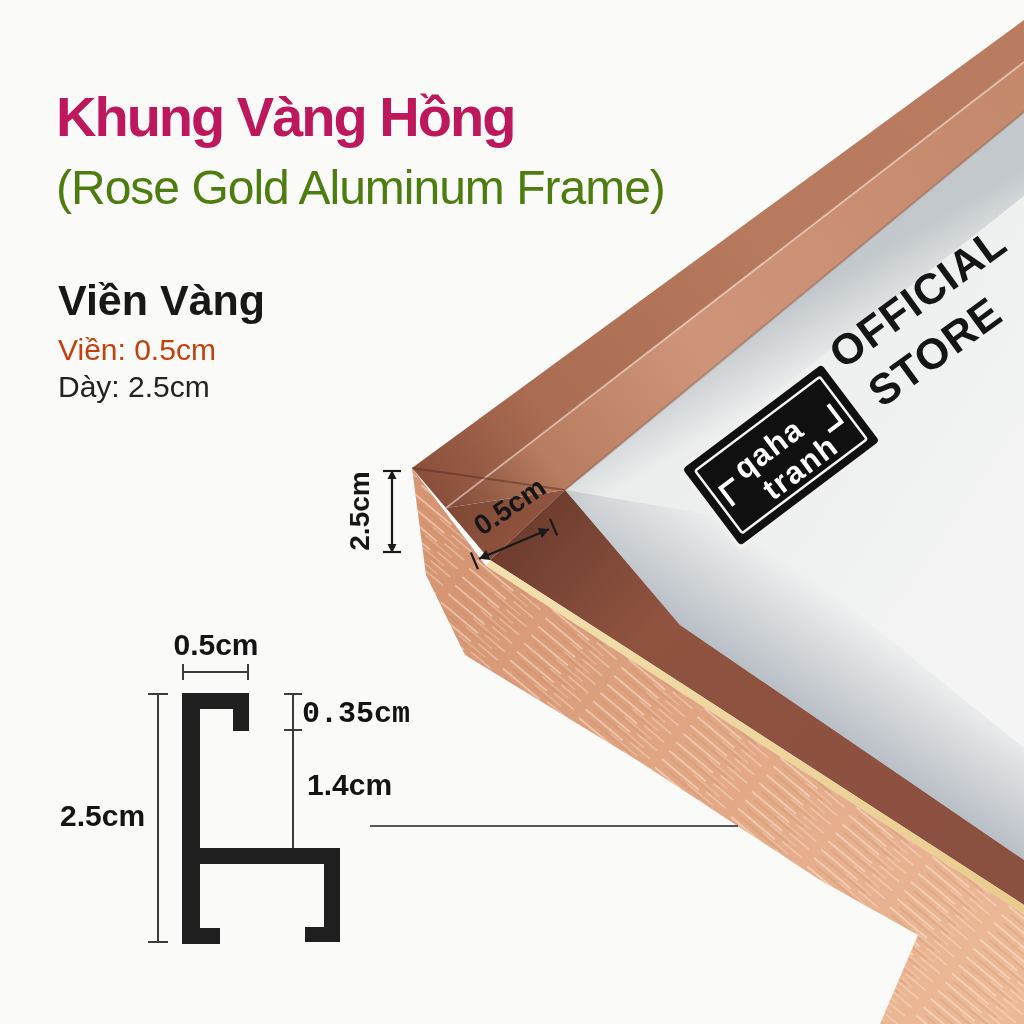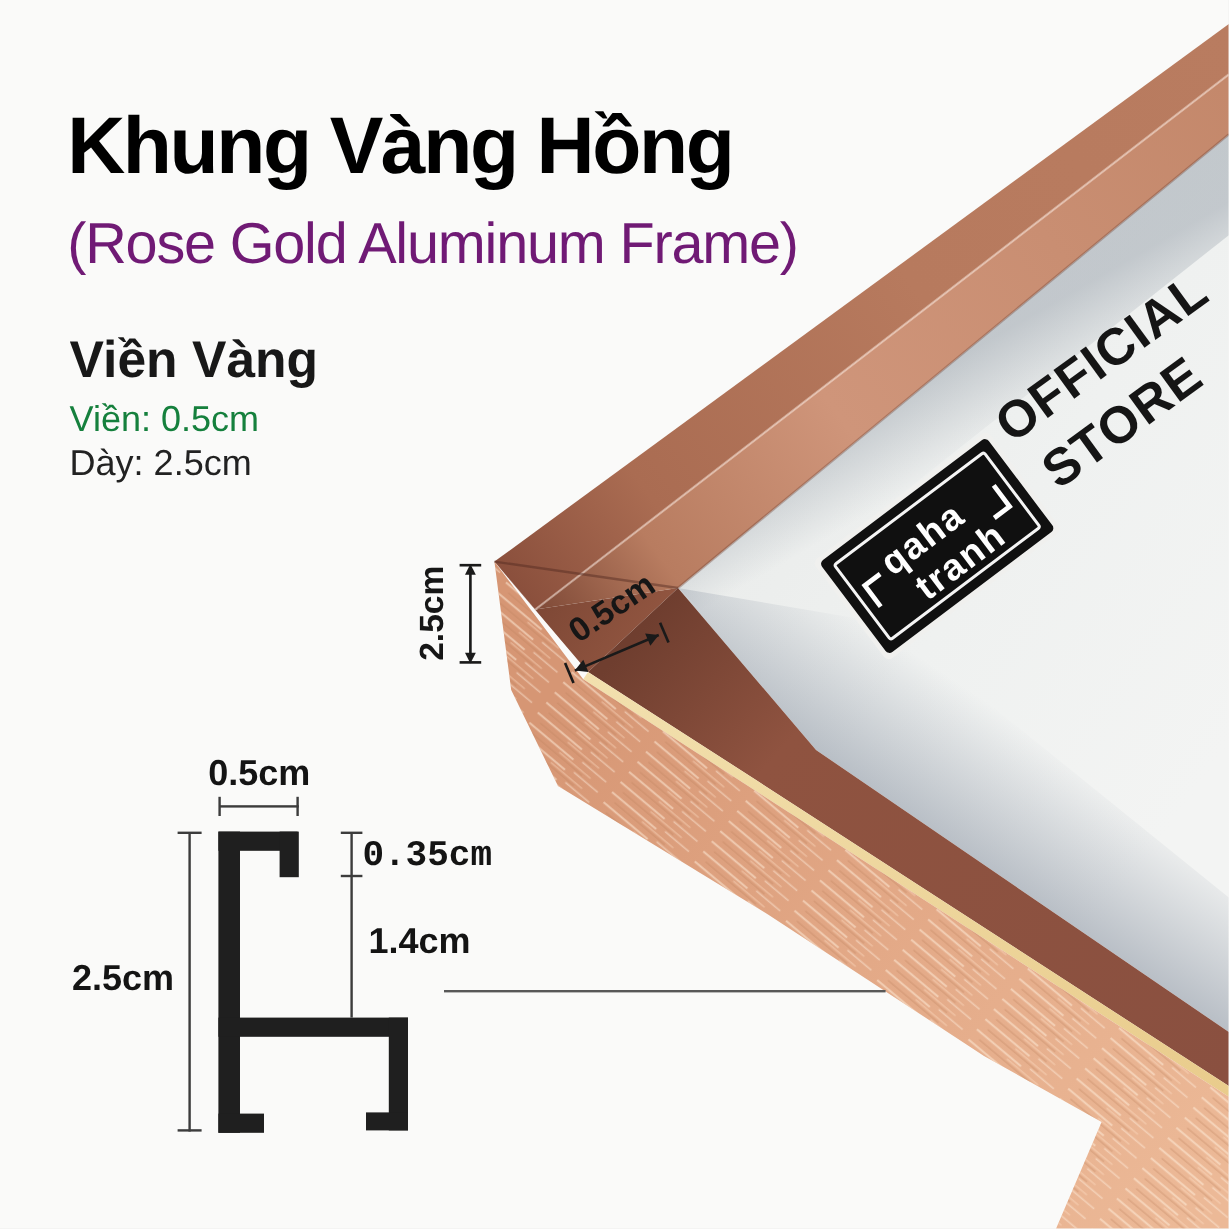--- a/index.html
+++ b/index.html
@@ -1,23 +1,23 @@
 <!DOCTYPE html>
 <html><head>
 <meta charset="utf-8">
 <style>
   html,body{margin:0;padding:0;}
   body{font-family:"Liberation Sans","DejaVu Sans",sans-serif;background:#e8e8e8;}
   .page{position:relative;width:1024px;height:1024px;background:#fafaf9;overflow:hidden;margin:0 auto;}
   .abs{position:absolute;}
   
-  .title{left:56px;top:88px;font-size:67px;font-weight:700;letter-spacing:-2px;color:#000000;line-height:1.02;white-space:nowrap;}
-  .subtitle{left:56px;top:176px;font-size:48px;font-weight:400;letter-spacing:-1px;color:#701a75;white-space:nowrap;}
+  .title{left:56px;top:88px;font-size:56px;font-weight:700;letter-spacing:-2px;color:#be185d;line-height:1.02;white-space:nowrap;}
+  .subtitle{left:56px;top:160px;font-size:48px;font-weight:400;letter-spacing:-1px;color:#4d7c0f;white-space:nowrap;}
   .spec-head{left:58px;top:276px;font-size:43px;font-weight:700;color:#181818;white-space:nowrap;}
-  .spec-line1{left:58px;top:333px;font-size:30px;font-weight:400;color:#15803d;white-space:nowrap;}
+  .spec-line1{left:58px;top:333px;font-size:30px;font-weight:400;color:#c2410c;white-space:nowrap;}
   .spec-line2{left:58px;top:370px;font-size:30px;font-weight:400;color:#222;white-space:nowrap;}
   
   .bar{position:absolute;background:#1f1f1f;}
   .mline{position:absolute;background:#3c3c3c;}
   .leader{position:absolute;background:#585858;}
   .dlabel{position:absolute;font-size:30px;font-weight:700;color:#141414;white-space:nowrap;}
   .dlabel.center{text-align:center;}
   
   svg.photo{position:absolute;left:0;top:0;}
   svg text{font-family:"Liberation Sans","DejaVu Sans",sans-serif;}

